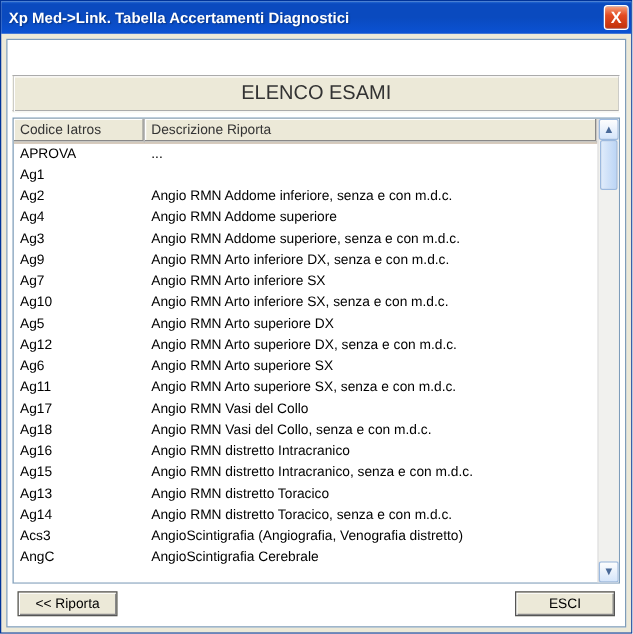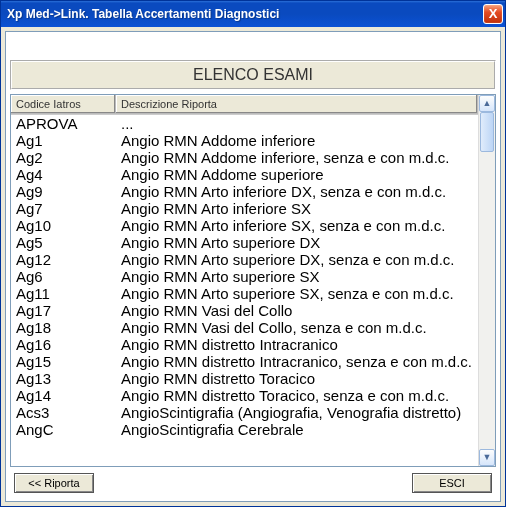--- a/index.html
+++ b/index.html
@@ -91,21 +91,21 @@
   }
   .col-code { width: 105px; }
   .col-desc { flex: 1; }
   .lv-body {
     overflow: hidden;
   }
   .lv-row {
     display: flex;
     height: 17px;
     line-height: 17px;
-    font-size: 15px;
+    font-size: 11px;
     color: #000;
   }
   .lv-cell { padding: 0 5px; overflow: hidden; white-space: nowrap; }
   .vscroll {
     width: 17px;
     background: #eee;
     display: flex;
     flex-direction: column;
     border-left: 1px solid #ddd;
   }
@@ -173,29 +173,32 @@
           <div class="lv-header-cell col-code">Codice Iatros</div>
           <div class="lv-header-cell col-desc">Descrizione Riporta</div>
         </div>
         <div class="lv-body" id="lv-body">
             <div class="lv-row">
               <div class="lv-cell col-code">APROVA</div>
               <div class="lv-cell col-desc">...</div>
             </div>
             <div class="lv-row">
               <div class="lv-cell col-code">Ag1</div>
-              <div class="lv-cell col-desc">Angio RMN Addome inferiore</div>
             </div>
             <div class="lv-row">
               <div class="lv-cell col-code">Ag2</div>
               <div class="lv-cell col-desc">Angio RMN Addome inferiore, senza e con m.d.c.</div>
             </div>
             <div class="lv-row">
               <div class="lv-cell col-code">Ag4</div>
               <div class="lv-cell col-desc">Angio RMN Addome superiore</div>
+            </div>
+            <div class="lv-row">
+              <div class="lv-cell col-code">Ag3</div>
+              <div class="lv-cell col-desc">Angio RMN Addome superiore, senza e con m.d.c.</div>
             </div>
             <div class="lv-row">
               <div class="lv-cell col-code">Ag9</div>
               <div class="lv-cell col-desc">Angio RMN Arto inferiore DX, senza e con m.d.c.</div>
             </div>
             <div class="lv-row">
               <div class="lv-cell col-code">Ag7</div>
               <div class="lv-cell col-desc">Angio RMN Arto inferiore SX</div>
             </div>
             <div class="lv-row">

